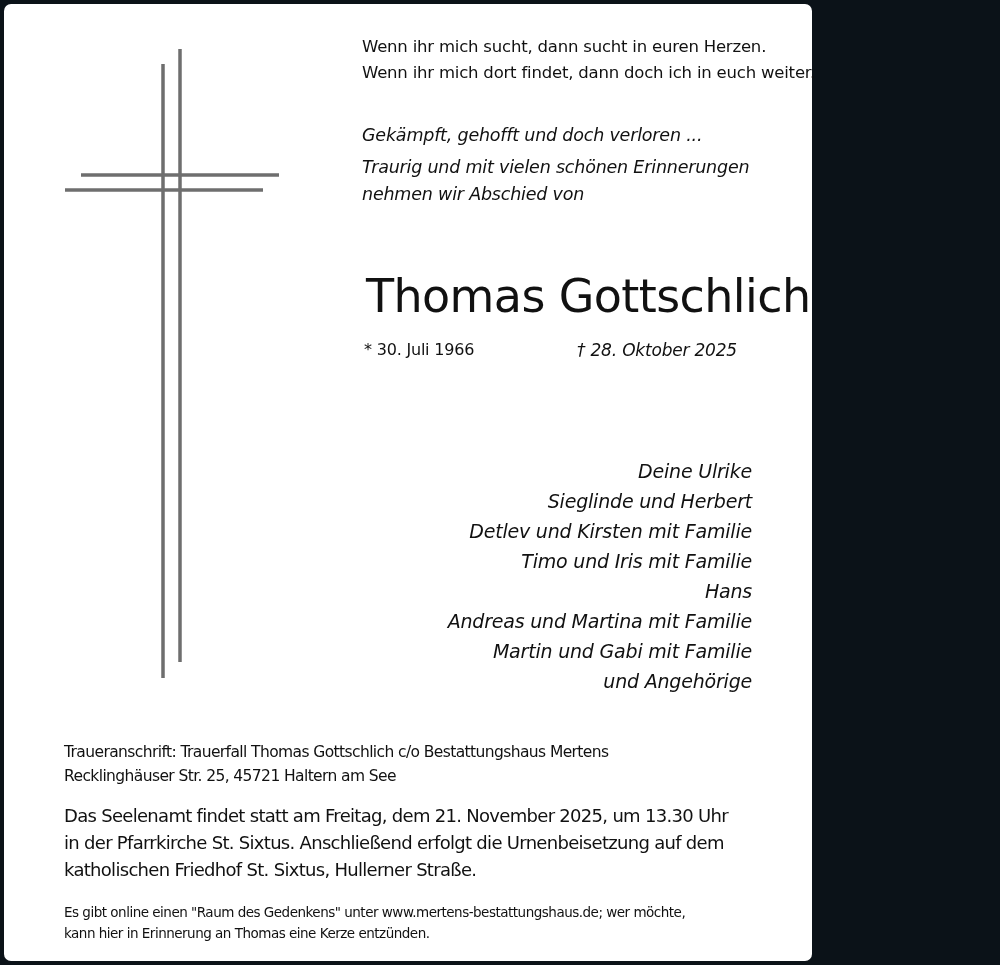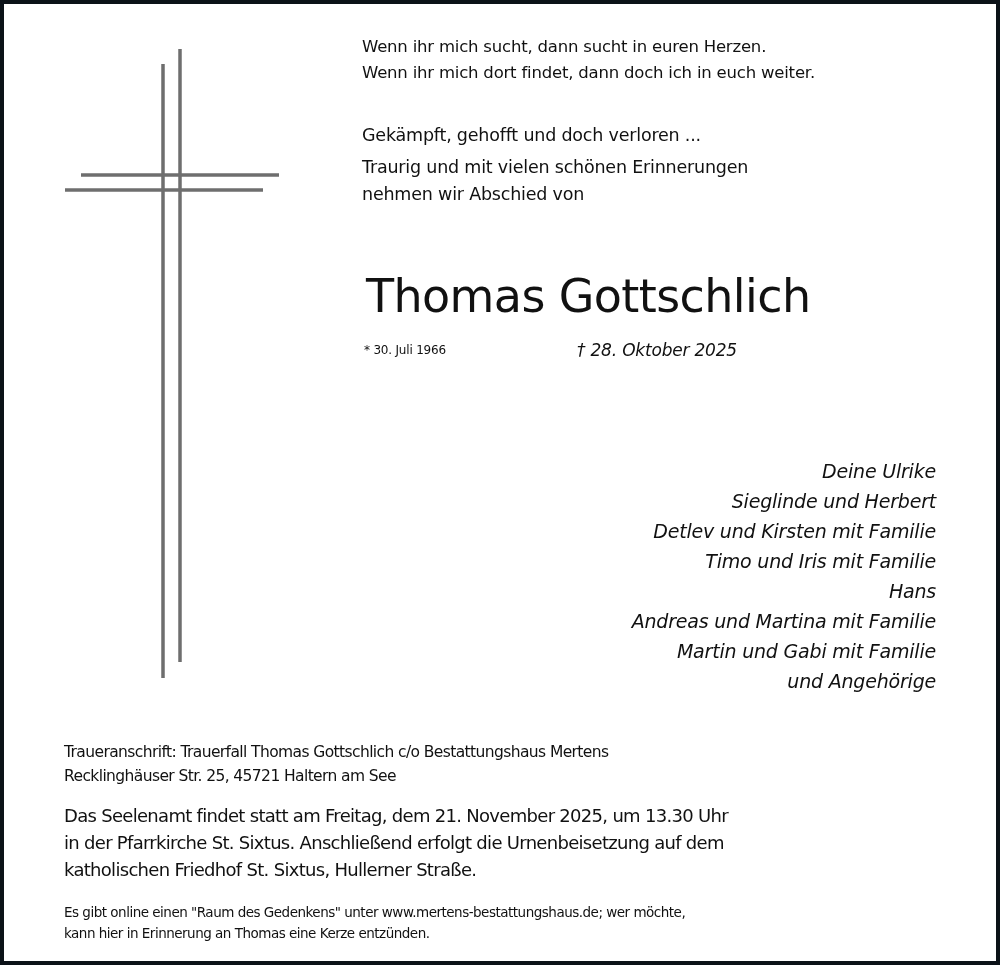--- a/index.html
+++ b/index.html
@@ -1,23 +1,23 @@
 <!DOCTYPE html>
 <html><head>
 <meta charset="utf-8">
 <style>
   html, body { margin:0; padding:0; }
   body { width:1000px; height:965px; background:#0b1218; position:relative; overflow:hidden; font-family:"DejaVu Sans", sans-serif; color:#111; }
-  .page { position:absolute; left:4px; top:4px; width:992px; height:957px; background:#ffffff; }
+  .page { position:absolute; left:4px; top:4px; width:808px; height:957px; background:#ffffff;border-radius:7px; }
   .cross { position:absolute; left:0; top:0; width:300px; height:700px; }
   .t { position:absolute; white-space:nowrap; letter-spacing:-0.2px; }
   .poem { left:358px; top:30px; font-size:16.5px; line-height:26px; }
-  .p2 { left:358px; top:118px; font-size:17.5px; line-height:27px; }
+  .p2 { left:358px; top:118px; font-size:17.5px; line-height:27px;font-style:italic; }
   .name { left:362px; top:262px; font-size:46px; line-height:60px; font-family:"DejaVu Sans", sans-serif; font-weight:normal; letter-spacing:-0.6px; }
-  .born { left:360px; top:333px; font-size:12px; line-height:26px; }
+  .born { left:360px; top:333px; font-size:16px; line-height:26px; }
   .died { left:573px; top:333px; font-size:17px; line-height:26px;font-style:italic; }
   .forever { right:60px; top:413px; font-size:17.5px; line-height:28px; text-align:right; }
   .family { right:60px; top:452px; font-size:19px; line-height:30px; text-align:right; font-style:italic; }
   .family div { white-space:nowrap; }
   .addr { left:60px; top:736px; font-size:15.5px; line-height:24px; letter-spacing:-0.6px; }
   .service { left:60px; top:798px; font-size:18px; line-height:27px; letter-spacing:-0.7px; }
   .online { left:60px; top:898px; font-size:13.5px; line-height:21px; letter-spacing:-0.5px; }
 </style>
 </head>
 <body>

